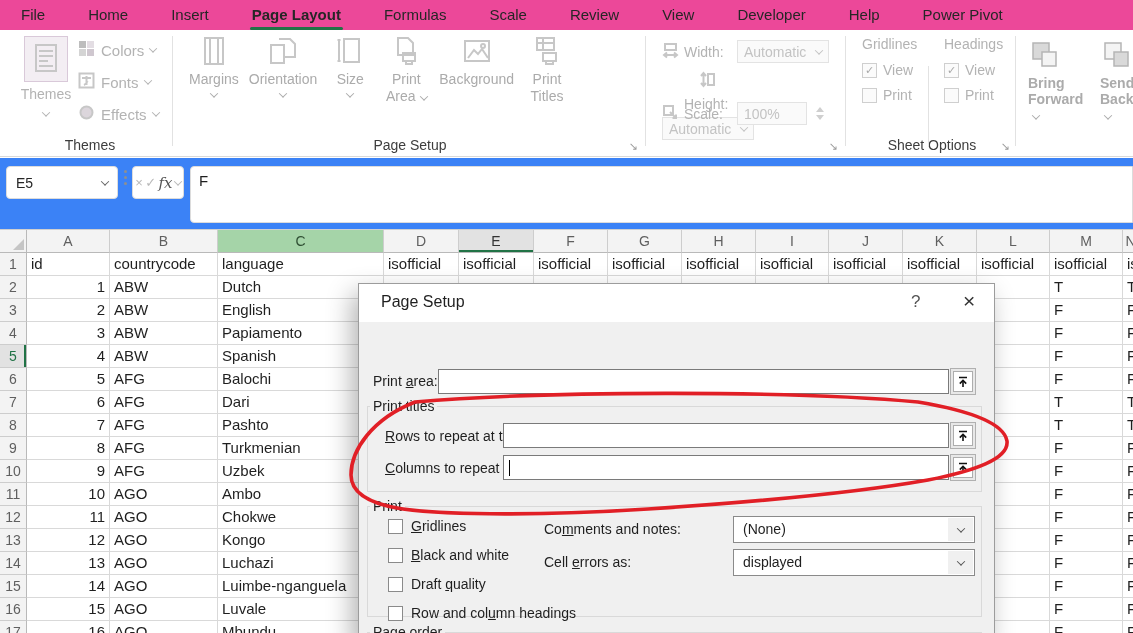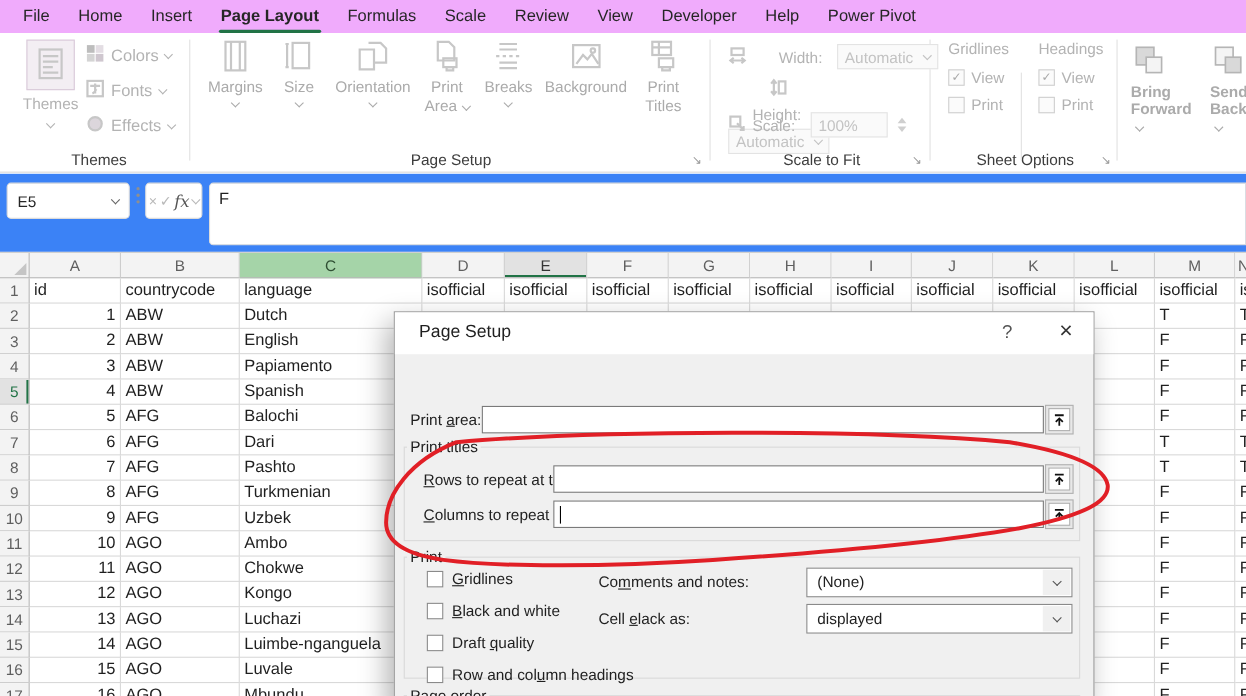--- a/index.html
+++ b/index.html
@@ -2,21 +2,21 @@
 <html><head>
 <meta charset="utf-8">
 <style>
   * { margin:0; padding:0; box-sizing:border-box; }
   html,body { width:1133px; height:633px; overflow:hidden; background:#fff;
     font-family:"Liberation Sans", sans-serif; color:#262626; }
   .app { position:relative; width:1133px; height:633px; background:#fff; }
 
   
   .menubar { position:absolute; top:0; left:0; right:0; height:30px; display:flex;
-    align-items:center; padding-left:8px; background:#f0abfc; font-size:15px; }
+    align-items:center; padding-left:8px; background:#ec4899; font-size:15px;gap:17px; }
   .mi { position:relative; padding:6px 13px 7px 13px; color:#262626; cursor:default; white-space:nowrap; }
   .mi.active { font-weight:bold;text-align:center; }
   .mi.active::after { content:""; position:absolute; left:11px; right:11px; bottom:0;
     height:3px; background:#217346; border-radius:2px; }
 
   
   .ribbon { position:absolute; top:30px; left:0; right:0; height:127px; background:#fff;
     border-bottom:1px solid #d9d9d9; }
   .vsep { position:absolute; top:6px; bottom:10px; width:1px; background:#e2e2e2; }
   .grp { position:absolute; top:0; height:127px; }
@@ -186,51 +186,42 @@
           <div class="rbtn">
             <span><svg class="lineart" width="34" height="34" viewBox="0 0 34 34">
                 <rect x="8" y="4" width="18" height="26"></rect>
                 <path d="M13 4 V30 M21 4 V30"></path>
               </svg></span>
             <div class="lbl">Margins</div>
             <span class="chev" style="margin-top: 4px;"></span>
           </div>
           <div class="rbtn">
             <span><svg class="lineart" width="34" height="34" viewBox="0 0 34 34">
+                <path d="M5 11 h13 v18 h-13 z"></path>
+                <path d="M13 5 h11 l5 5 v13 h-11"></path>
+              </svg></span>
+            <div class="lbl">Orientation</div>
+            <span class="chev" style="margin-top: 4px;"></span>
+          </div>
+          <div class="rbtn">
+            <span><svg class="lineart" width="34" height="34" viewBox="0 0 34 34">
                 <path d="M6 6 v21 M4.5 6 h3 M4.5 27 h3"></path>
                 <rect x="11" y="5" width="15" height="23"></rect>
               </svg></span>
             <div class="lbl">Size</div>
-            <span class="chev" style="margin-top: 4px;"></span>
-          </div>
-          <div class="rbtn">
-            <span><svg class="lineart" width="34" height="34" viewBox="0 0 34 34">
-                <path d="M5 11 h13 v18 h-13 z"></path>
-                <path d="M13 5 h11 l5 5 v13 h-11"></path>
-              </svg></span>
-            <div class="lbl">Orientation</div>
             <span class="chev" style="margin-top: 4px;"></span>
           </div>
           <div class="rbtn">
             <span><svg class="lineart" width="34" height="34" viewBox="0 0 34 34">
                 <path d="M9 4 h10 l5 5 v12 h-15 z"></path>
                 <rect x="14" y="19" width="12" height="8"></rect>
                 <path d="M17 27 h6 v3 h-6 z"></path>
               </svg></span>
             <div class="lbl">Print</div>
             <div class="lbl">Area<span class="chev" style="margin-left: 5px;"></span></div>
-          </div>
-          <div class="rbtn">
-            <span><svg class="lineart" width="34" height="34" viewBox="0 0 34 34">
-                <path d="M9 6 h16 M9 11 h16"></path>
-                <path d="M6 17 h22" stroke-dasharray="3 3"></path>
-                <path d="M9 23 h16 M9 28 h16"></path>
-              </svg></span>
-            <div class="lbl">Breaks</div>
-            <span class="chev" style="margin-top: 4px;"></span>
           </div>
           <div class="rbtn">
             <span><svg class="lineart" width="34" height="34" viewBox="0 0 34 34">
                 <rect x="5" y="7" width="24" height="20"></rect>
                 <path d="M8 24 l6 -8 4 4 4 -5 6 9"></path>
                 <circle cx="23" cy="12" r="2"></circle>
               </svg></span>
             <div class="lbl">Background</div>
           </div>
           <div class="rbtn">
@@ -248,21 +239,21 @@
       <span class="launcher" style="right:6px">↘</span>
     </div>
 
     <div class="grp" style="left:652px;width:190px">
       <div id="scale-rows">
           <div class="scalerow" style="top: 10px;">
             <span><svg class="lineart" width="17" height="17" viewBox="0 0 17 17">
                 <rect x="3" y="2" width="11" height="6"></rect>
                 <path d="M2 13 h13 M5 10.5 L2 13 l3 2.5 M12 10.5 L15 13 l-3 2.5"></path>
               </svg></span>
-            <span style="width: 48px; margin-left: 24px;">Width:</span>
+            <span style="width: 48px;">Width:</span>
             <div class="fauxsel" style="width: 92px;">
               <span>Automatic</span>
               <span class="chev"></span>
             </div>
           </div>
           <div class="scalerow" style="top: 41px; flex-direction: column;">
             <span><svg class="lineart" width="17" height="17" viewBox="0 0 17 17">
                 <rect x="8" y="3" width="6" height="11"></rect>
                 <path d="M3.5 2 v13 M1 5 L3.5 2 L6 5 M1 12 L3.5 15 L6 12"></path>
               </svg></span>
@@ -280,21 +271,20 @@
             <span style="width: 48px;">Scale:</span>
             <div class="fauxsel" style="width: 70px;">
               <span>100%</span>
             </div>
             <span class="spinner">
               <i class="up"></i>
               <i class="dn"></i>
             </span>
           </div>
         </div>
-      <div class="grplabel">Scale to Fit</div>
       <span class="launcher" style="right:4px">↘</span>
     </div>
 
     <div class="grp" style="left:852px;width:160px">
       <div id="sheet-opts">
           <div class="socol" style="left: 10px;">
             <div class="sohead">Gridlines</div>
             <div class="sorow">
               <span class="cbx">✓</span>
               <span>View</span>
@@ -683,21 +673,21 @@
         <div class="dlbl" style="left: 52px; top: 321px;"><span>Row and col</span><span class="mn">u</span><span>mn headings</span></div>
       </div>
 
     <div class="dlbl" style="left:185px;top:237px"><span>Co</span><span class="mn">m</span><span>ments and notes:</span></div>
     <div class="ddrop" style="left:374px;top:232px">
       <span class="val">(None)</span>
       <span class="btn">
           <span class="chev"></span>
         </span>
     </div>
-    <div class="dlbl" style="left:185px;top:270px"><span>Cell </span><span class="mn">e</span><span>lack as:</span></div>
+    <div class="dlbl" style="left:185px;top:270px"><span>Cell </span><span class="mn">e</span><span>rrors as:</span></div>
     <div class="ddrop" style="left:374px;top:265px">
       <span class="val">displayed</span>
       <span class="btn">
           <span class="chev"></span>
         </span>
     </div>
 
     <div class="gbox" style="left:8px;top:348px;width:615px;height:30px"></div>
     <div class="gboxlbl" style="left:11px;top:340px">Page order</div>
   </div>

